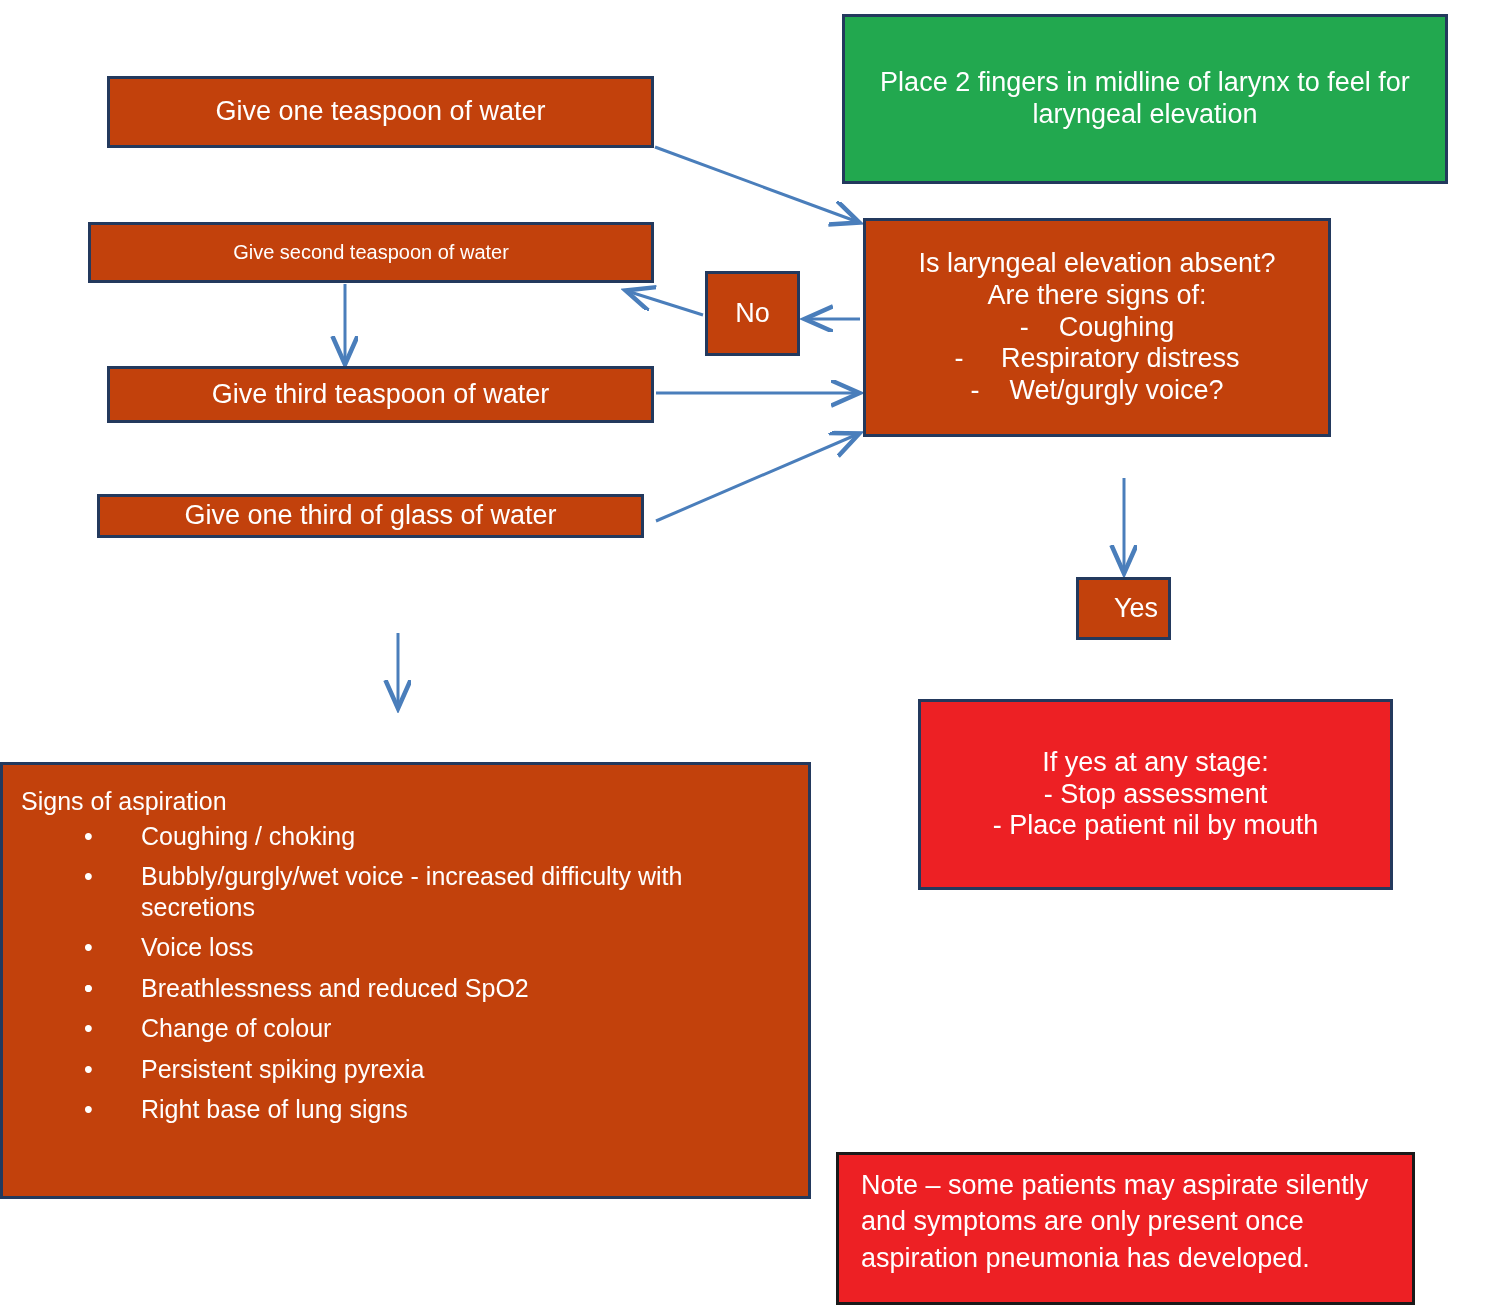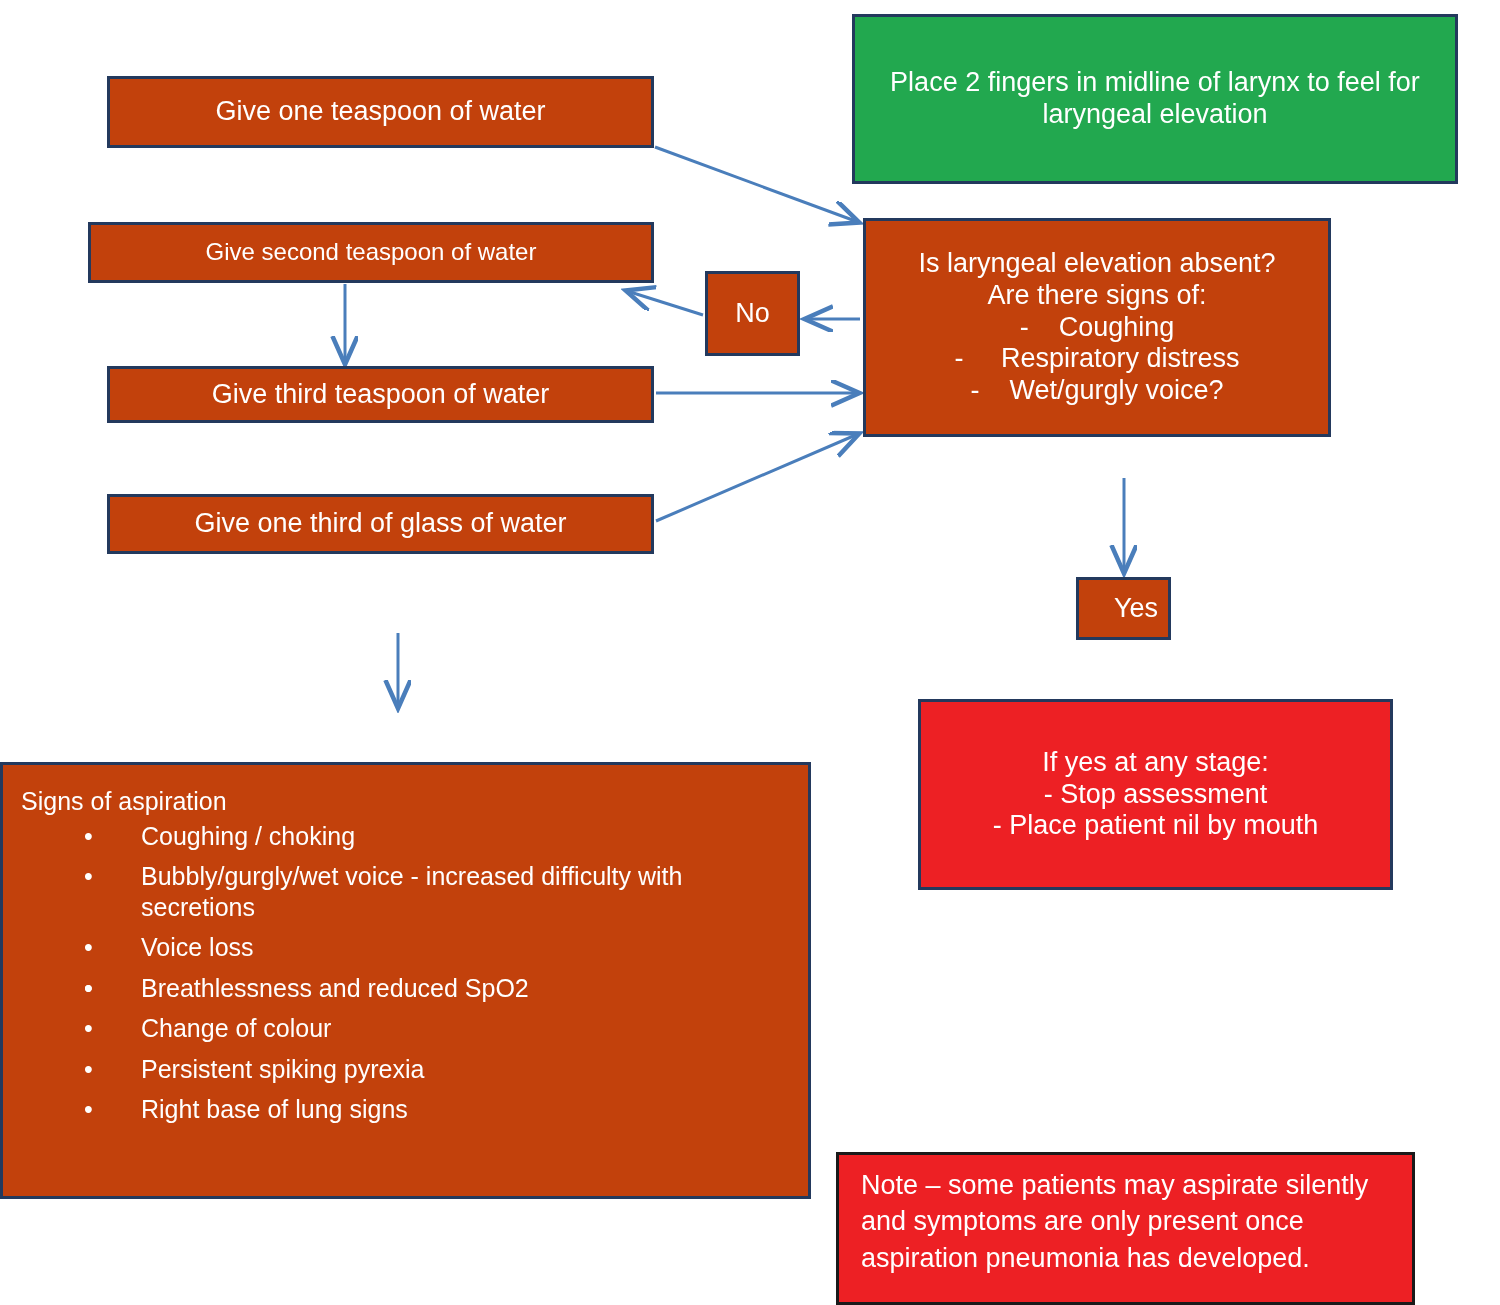--- a/index.html
+++ b/index.html
@@ -38,24 +38,24 @@
     border: 3px solid #23395d;
     margin-top: 33px;
   }
   .red-note {
     background: #ed2024;
     border: 3px solid #1a1a1a;
   }
 
   
   #box-teaspoon-1      { left: 107px;  top: 76px;   width: 547px;  height: 72px;  font-size: 27px; }
-  #box-teaspoon-2      { left: 88px;   top: 222px;  width: 566px;  height: 61px;  font-size: 24px; }
+  #box-teaspoon-2      { left: 88px;   top: 222px;  width: 566px;  height: 61px;  font-size: 20px; }
   #box-teaspoon-3      { left: 107px;  top: 366px;  width: 547px;  height: 57px;  font-size: 27px; }
-  #box-glass           { left: 107px;  top: 494px;  width: 547px;  height: 60px;  font-size: 27px; }
-  #box-green-instruct  { left: 842px;  top: 14px;   width: 606px;  height: 170px; font-size: 27px; padding: 0 16px; margin-left: 10px; }
+  #box-glass           { left: 97px;  top: 494px;  width: 547px;  height: 44px;  font-size: 27px; }
+  #box-green-instruct  { left: 842px;  top: 14px;   width: 606px;  height: 170px; font-size: 27px; padding: 0 16px; }
   #box-decision        { left: 863px;  top: 218px;  width: 468px;  height: 219px; font-size: 27px; }
   #box-no              { left: 705px;  top: 271px;  width: 95px;   height: 85px;  font-size: 27px; }
   #box-yes             { left: 1076px; top: 577px;  width: 95px;   height: 63px;  font-size: 27px; padding-left: 25px; }
   #box-if-yes          { left: 918px;  top: 666px;  width: 475px;  height: 191px; font-size: 27px; }
   #box-signs           { left: 0px;    top: 762px;  width: 811px;  height: 437px;
                          display: block; text-align: left; padding: 22px 14px 0 18px; font-size: 25px; }
   #box-note            { left: 836px;  top: 1152px; width: 579px;  height: 153px;
                          display: block; text-align: left; padding: 12px 18px 0 22px; font-size: 27px;
                          line-height: 1.35; }
 

